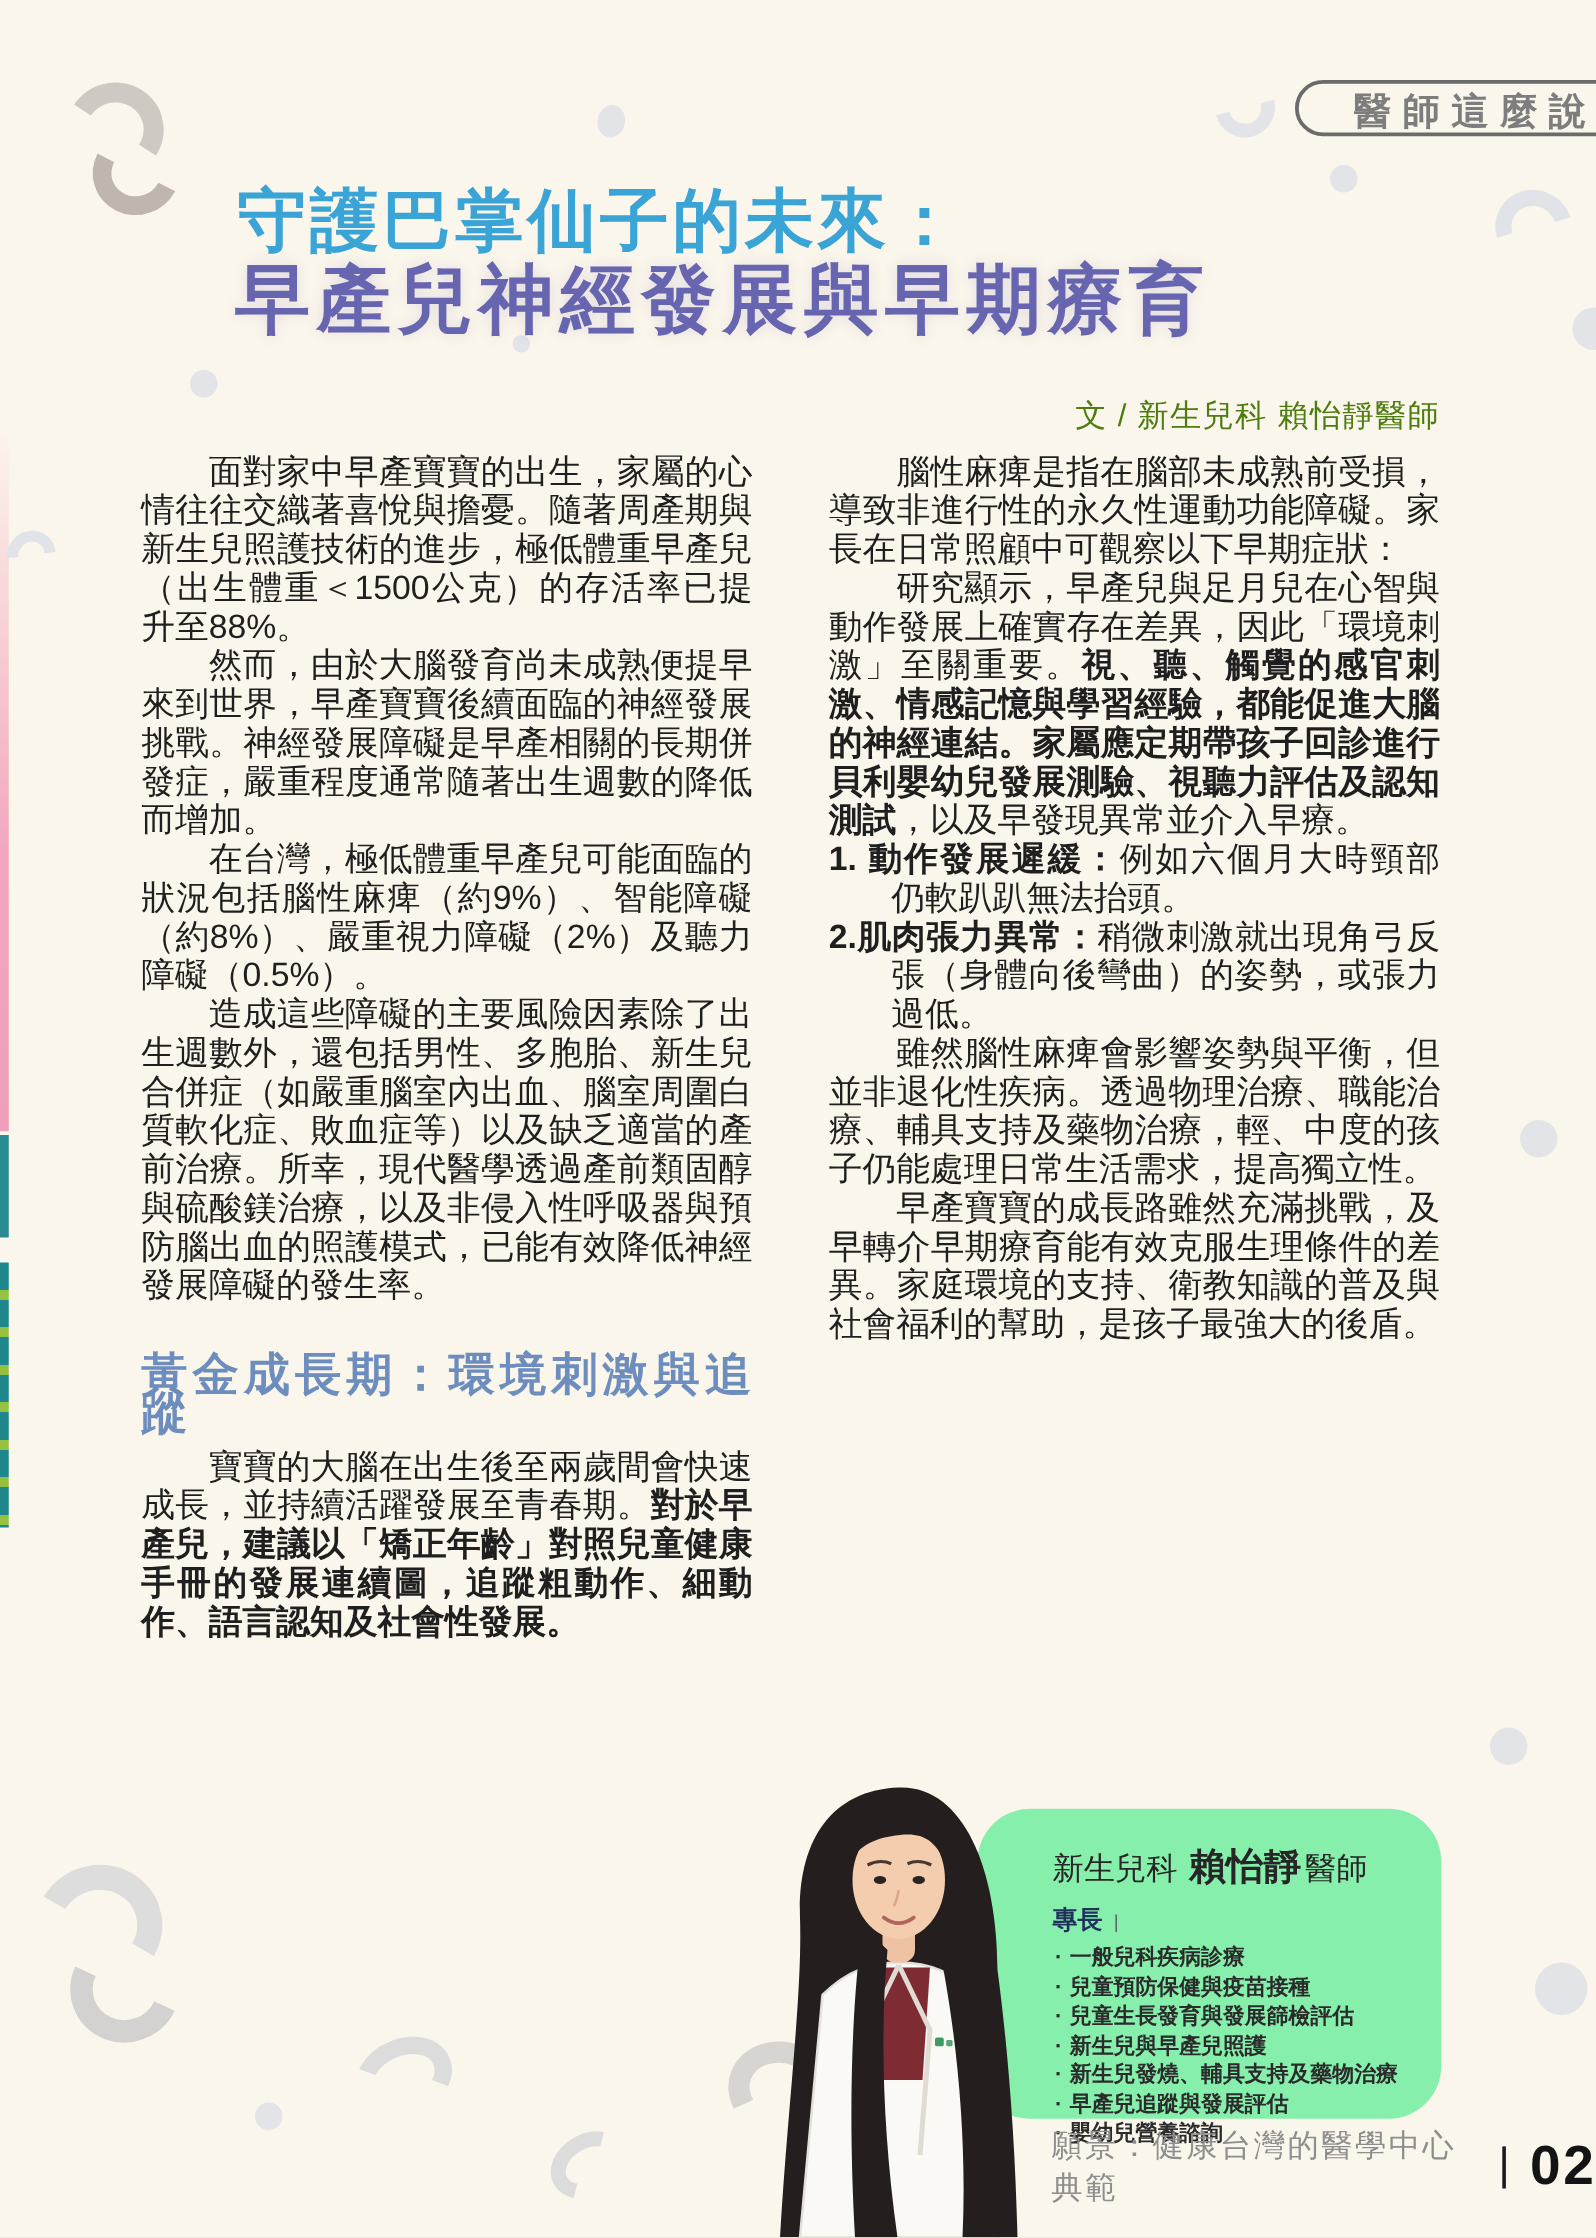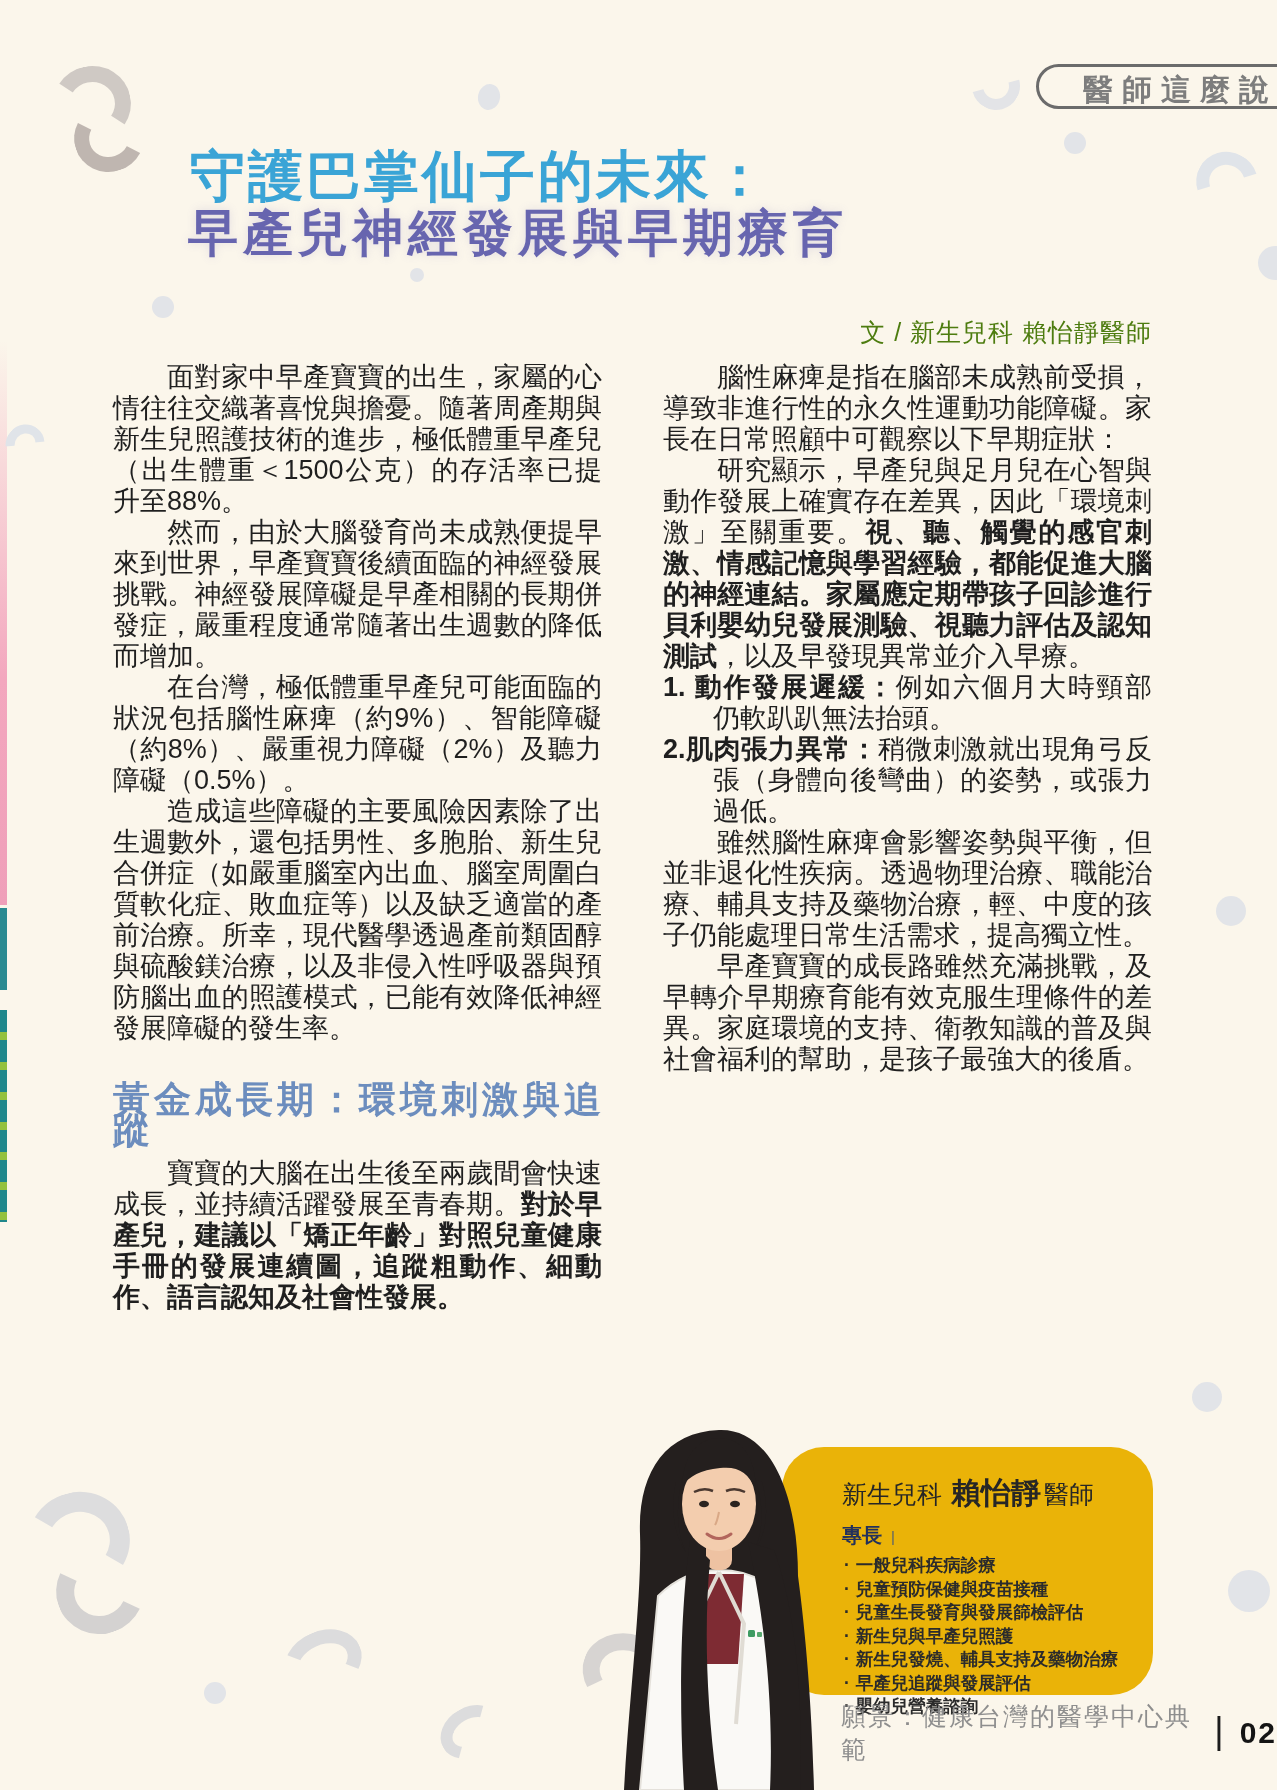--- a/index.html
+++ b/index.html
@@ -22,51 +22,51 @@
   
   .badge{
     position:absolute; left:1036px; top:64px; width:280px; height:45px;
     border:3px solid #6B6B6B; border-radius:26px; background:#FBF6EB;
     line-height:45px; padding-left:44px; box-sizing:border-box;
     font-size:30px; font-weight:bold; letter-spacing:9px; color:#7D7D7D;
   }
   .t1{position:absolute; left:190px; top:140px; margin:0;
     font-size:55px; font-weight:bold; letter-spacing:3px; color:#3AA4D6;}
   .t2{position:absolute; left:188px; top:200px; margin:0;
-    font-size:50px; font-weight:900; letter-spacing:5px; color:#6765AF;
+    font-size:60px; font-weight:900; letter-spacing:5px; color:#6765AF;
     text-shadow:0 0 10px rgba(103,101,175,.18);}
   .byline{position:absolute; right:125px; top:316px; font-size:25px; color:#4d7c0f; letter-spacing:1px;}
   
   .col{position:absolute; top:362px; width:489px;
     font-size:27px; line-height:31px; text-align:justify; word-break:break-all;}
   .col1{left:113px;} .col2{left:663px;}
   .para{margin:0; text-indent:2em;}
   .hang{margin:0; padding-left:1.85em; text-indent:-1.85em;}
   .b{font-weight:bold;}
   .heading{margin:40px 0 12px 0; font-size:37px; font-weight:bold;
     letter-spacing:1px; color:#6C8DBE;}
   
   .profile-box{position:absolute; left:782px; top:1447px; width:371px; height:248px;
-    background:#eab308; border-radius:42px; z-index:2; box-sizing:border-box;
+    background:#86efac; border-radius:42px; z-index:2; box-sizing:border-box;
     padding:26px 18px 0 60px;}
   .p-name{font-size:25px; color:#262626; white-space:nowrap;}
   .p-name .nm{font-size:30px; font-weight:bold; margin:0 3px 0 9px;}
   .p-spec{margin-top:8px; font-size:20px; font-weight:bold; color:#22315C;}
   .p-spec .sp-div{margin-left:9px; font-weight:normal; font-size:15px; color:#55616f;}
   .p-list{list-style:none; margin:5px 0 0; padding:0;
     font-size:17.5px; line-height:23.5px; color:#2B2B2B;font-weight:bold;}
   .p-list li{white-space:nowrap;}
   .p-list .blt{margin:0 6px 0 2px;}
   
   .photo{position:absolute; left:598px; top:1424px; width:242px; height:366px; z-index:3;}
   
   .footer{position:absolute; left:841px; top:1700px; display:flex; align-items:center; z-index:4;}
   .fvision{font-size:25px; color:#8E8E8E; letter-spacing:2px;}
   .fsep{font-size:36px; color:#1c1c1c; margin:0 16px 0 18px; font-weight:normal; transform:translateY(-2px);}
-  .fpage{font-size:30px; font-weight:bold; color:#141414; letter-spacing:2px;}
+  .fpage{font-size:44px; font-weight:bold; color:#141414; letter-spacing:2px;}
 </style>
 </head>
 <body>
 
 <div class="page">
 
   <div class="stripe stripe-pink"></div>
   <div class="stripe stripe-teal"></div>
   <div class="stripe stripe-mix"></div>
 

